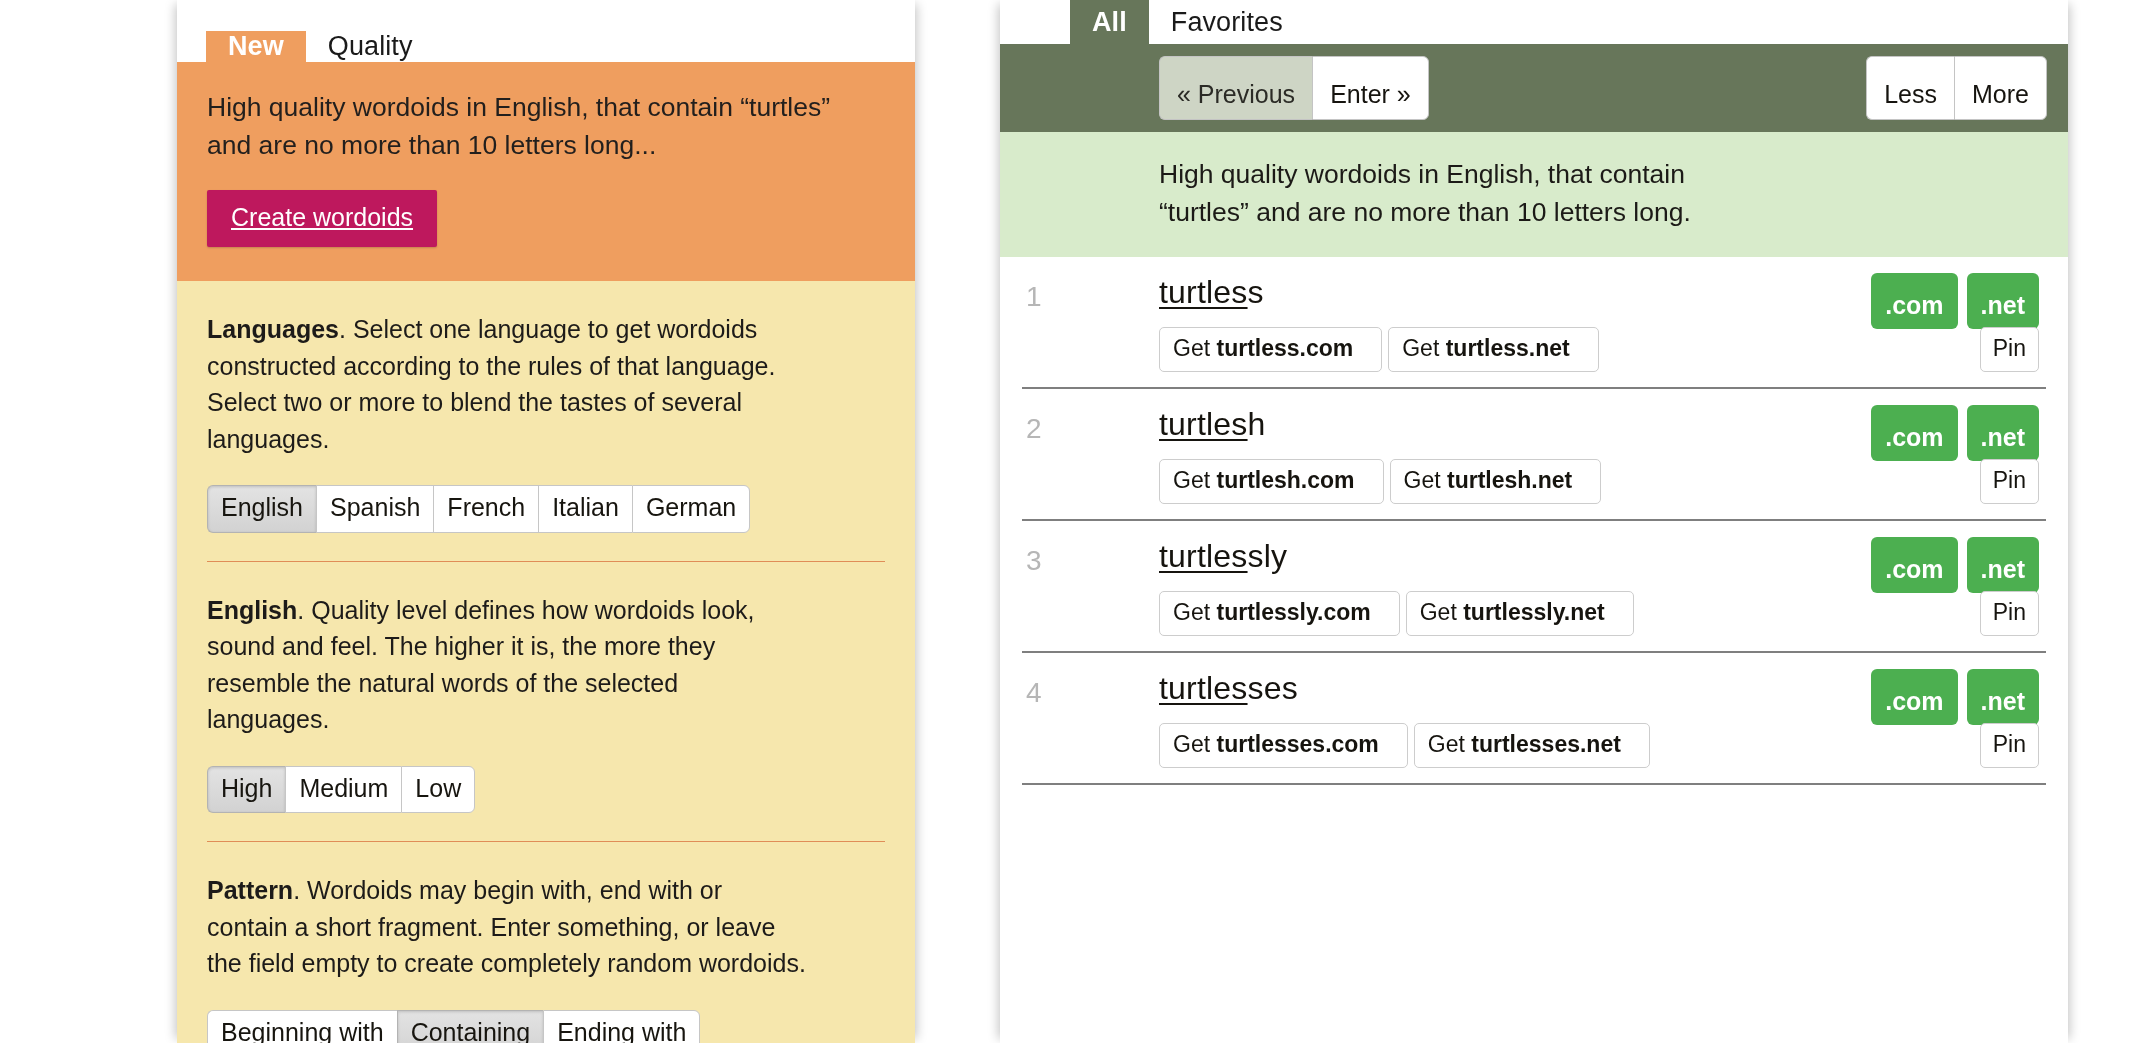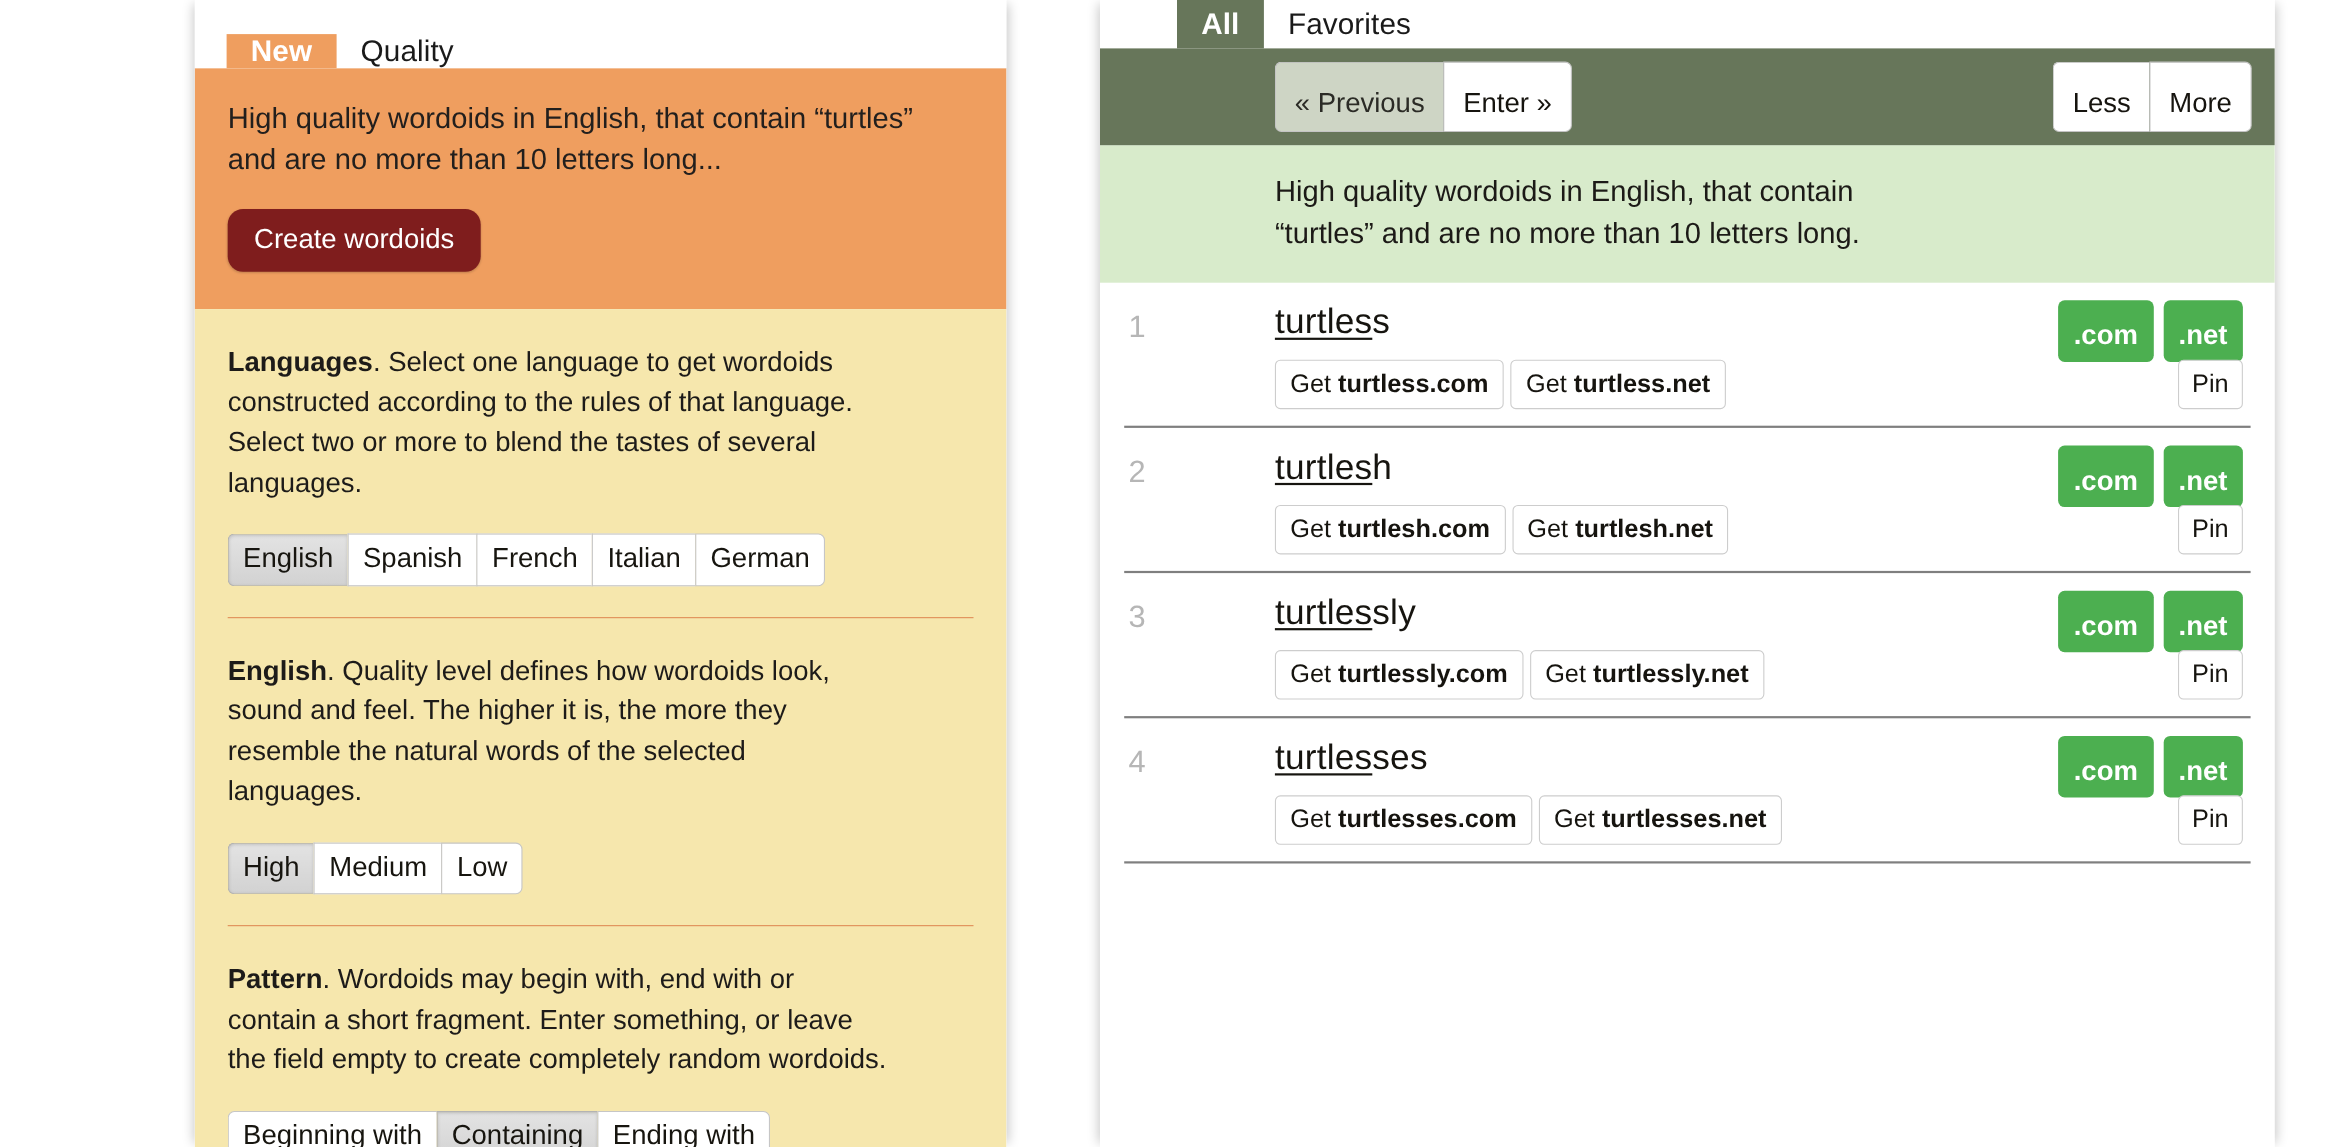--- a/index.html
+++ b/index.html
@@ -53,29 +53,30 @@
   }
   .hero-text {
     font-size: 26.5px;
     line-height: 1.44;
     color: #221f1d;
     margin: 0 0 26px 0;
     max-width: 640px;
   }
   .btn-primary {
     display: inline-block;
-    background: #7f1d1d;
+    background: #be185d;
     color: #ffffff;
     font-size: 25px;
     padding: 13px 24px 15px 24px;
     border: none;
-    border-radius: 14px;
+    border-radius: 2px;
     cursor: pointer;
     font-family: inherit;
     box-shadow: 0 1px 2px rgba(0,0,0,0.18);
+    text-decoration: underline;
   }
   .left-body {
     background: #f6e7ad;
     padding: 0 30px 0 30px;
   }
   .opt-section { padding: 30px 0 0 0; }
   .opt-section + .opt-section { border-top: 1px solid #e08d57; }
   .opt-desc {
     font-size: 25px;
     line-height: 1.46;
@@ -196,21 +197,21 @@
     left: 137px; top: 70px;
     display: flex; gap: 6px;
   }
   .get-btn {
     background: #ffffff;
     border: 1px solid #cdcdcd;
     border-radius: 5px;
     font-size: 23px;
     font-family: inherit;
     color: #16140f;
-    padding: 7px 13px 9px 13px;
+    padding: 7px 28px 9px 13px;
     cursor: pointer;
     line-height: 1.15;
     white-space: nowrap;
   }
   .get-btn b { font-weight: bold; }
   .tld-badges {
     position: absolute;
     right: 7px; top: 16px;
     display: flex; gap: 9px;
   }

